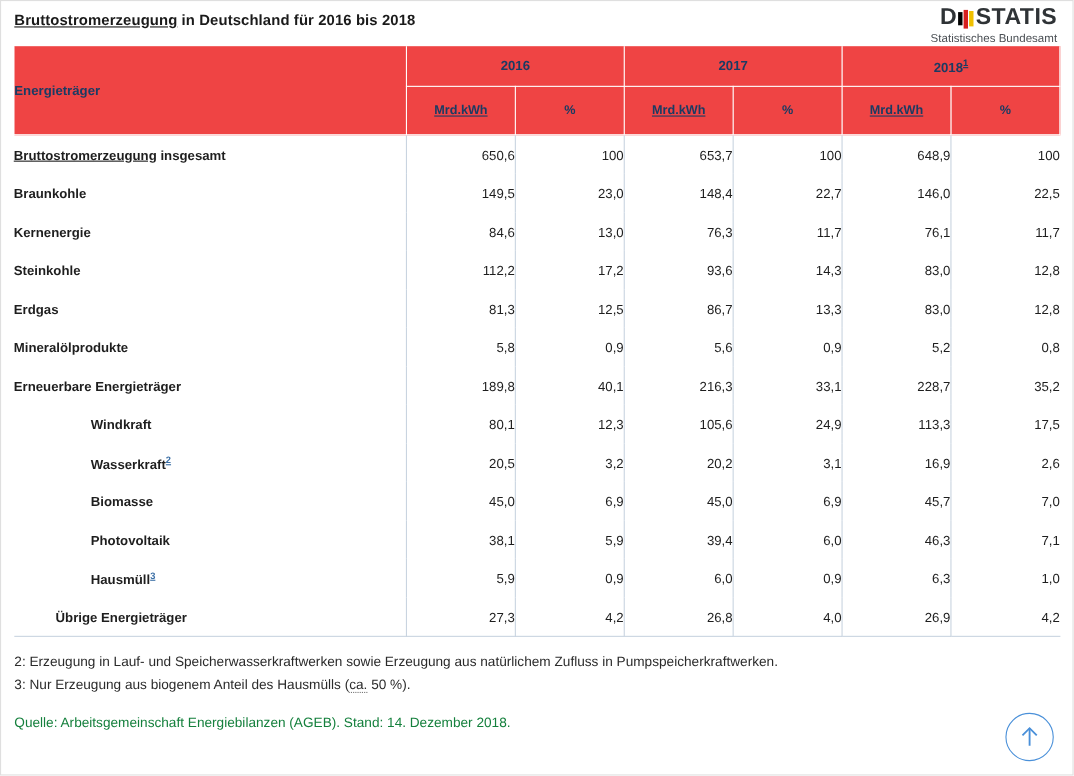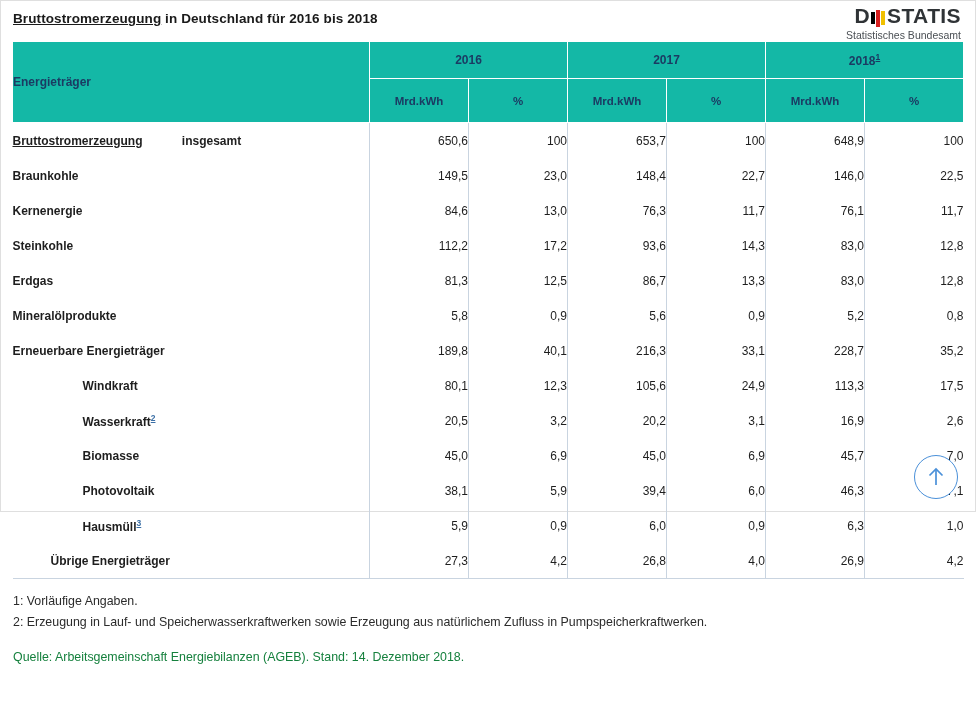--- a/index.html
+++ b/index.html
@@ -12,21 +12,21 @@
     background: #ffffff;
     font-family: "Liberation Sans", sans-serif;
     font-size: 13px;
     color: #222222;
     overflow: hidden;
     position: relative;
   }
   #page {
     position: relative;
     width: 976px;
-    height: 512px;
+    height: 705px;
     box-sizing: border-box;
     border: 1px solid #dfdfdf;
   }
 
   
   .header {
     position: relative;
     height: 36px;
     padding: 10px 12px 0 12px;
     box-sizing: border-box;
@@ -81,42 +81,42 @@
     border-collapse: collapse;
     width: 952px;
     margin: 5px 11px 0 11px;
     table-layout: fixed;
   }
   table.data th, table.data td {
     padding: 0;
     vertical-align: middle;
   }
   thead th {
-    background: #14b8a6;
+    background: #ef4444;
     color: #1b3b63;
     font-size: 12px;
     font-weight: bold;
     border: 1px solid #ffffff;
     border-top: none;
   }
   th.head-energy {
     width: 356px;
     text-align: left;
     height: 80px;
   }
   th.head-year {
     height: 36px;
     text-align: center;
   }
   th.head-unit {
     height: 42px;
     text-align: center;
     font-size: 11.5px;
   }
-  th.head-unit .uline { }
+  th.head-unit .uline { text-decoration: underline; }
   .sup {
     font-size: 8.5px;
     vertical-align: super;
     color: #1b3b63;
     text-decoration: underline;
   }
   td.label {
     height: 35px;
     font-size: 12px;
     font-weight: bold;
@@ -207,21 +207,21 @@
         <th class="head-unit"><span class="uline">Mrd.kWh</span></th>
         <th class="head-unit">%</th>
         <th class="head-unit"><span class="uline">Mrd.kWh</span></th>
         <th class="head-unit">%</th>
         <th class="head-unit"><span class="uline">Mrd.kWh</span></th>
         <th class="head-unit">%</th>
       </tr>
     </thead>
     <tbody id="tbody">
         <tr class="first-row">
-          <td class="label"><span class="tbl-uline">Bruttostromerzeugung</span><span style="font-weight: bold; padding-left: 36px;"> insgesamt</span></td>
+          <td class="label"><span class="tbl-uline">Bruttostromerzeugung</span><span style="font-weight: bold;"> insgesamt</span></td>
           <td class="num val">650,6</td>
           <td class="num pct">100</td>
           <td class="num val">653,7</td>
           <td class="num pct">100</td>
           <td class="num val">648,9</td>
           <td class="num pct last">100</td>
         </tr>
         <tr>
           <td class="label"><span>Braunkohle</span></td>
           <td class="num val">149,5</td>
@@ -327,22 +327,22 @@
           <td class="num pct">4,2</td>
           <td class="num val">26,8</td>
           <td class="num pct">4,0</td>
           <td class="num val">26,9</td>
           <td class="num pct last">4,2</td>
         </tr>
       </tbody>
   </table>
 
   <div class="notes">
-    <div>1: Vorläufige Angaben.</div>
     <div>2: Erzeugung in Lauf- und Speicherwasserkraftwerken sowie Erzeugung aus natürlichem Zufluss in Pumpspeicherkraftwerken.</div>
+    <div><span>3: Nur Erzeugung aus biogenem Anteil des Hausmülls (</span><span class="dotted">ca.</span><span> 50 %).</span></div>
   </div>
 
   <div class="source">Quelle: Arbeitsgemeinschaft Energiebilanzen (AGEB). Stand: 14. Dezember 2018.</div>
 
   <div class="totop">
     <svg width="42" height="42" viewBox="0 0 42 42">
       <line x1="21" y1="29" x2="21" y2="13" stroke="#4a90d9" stroke-width="1.7"></line>
       <polyline points="14.5,19.5 21,13 27.5,19.5" fill="none" stroke="#4a90d9" stroke-width="1.7"></polyline>
     </svg>
   </div>

